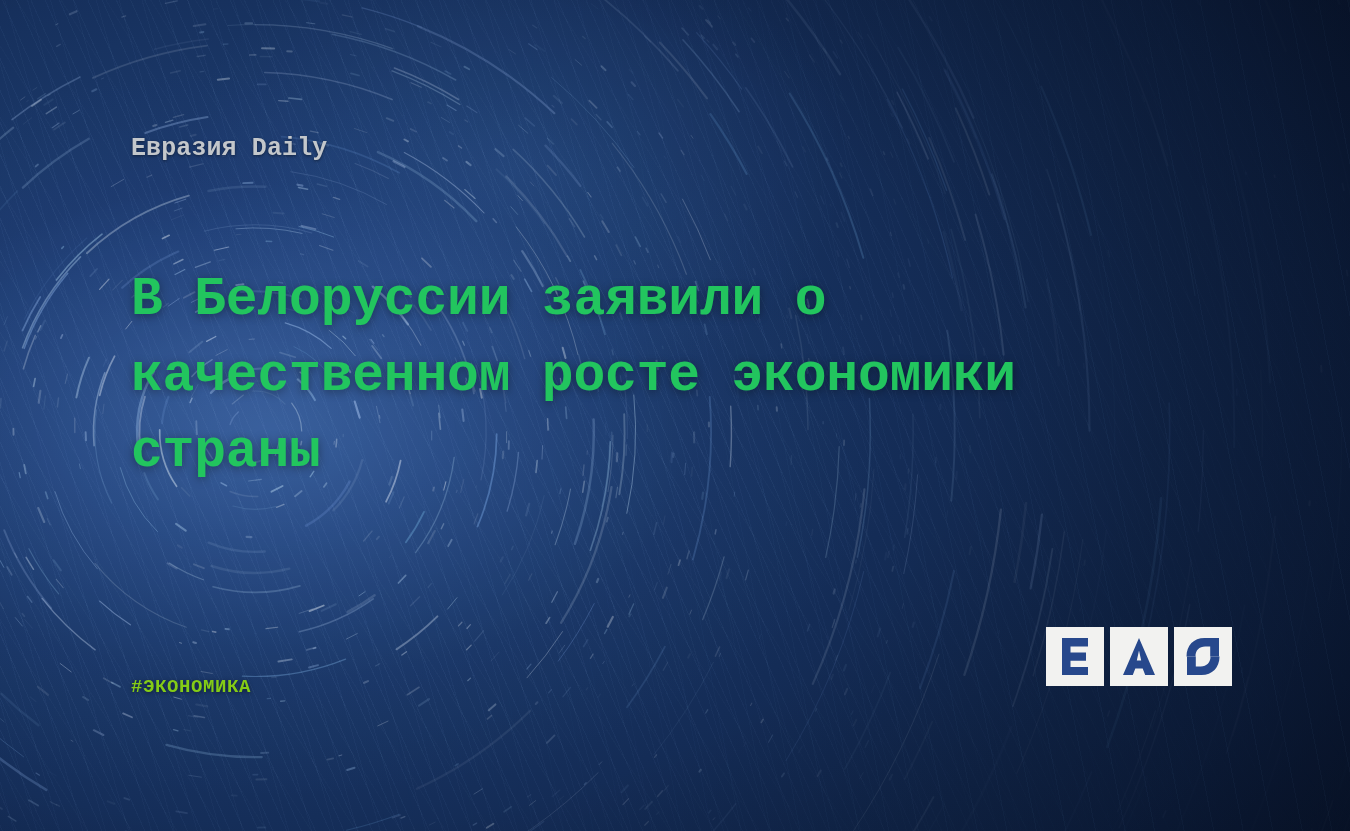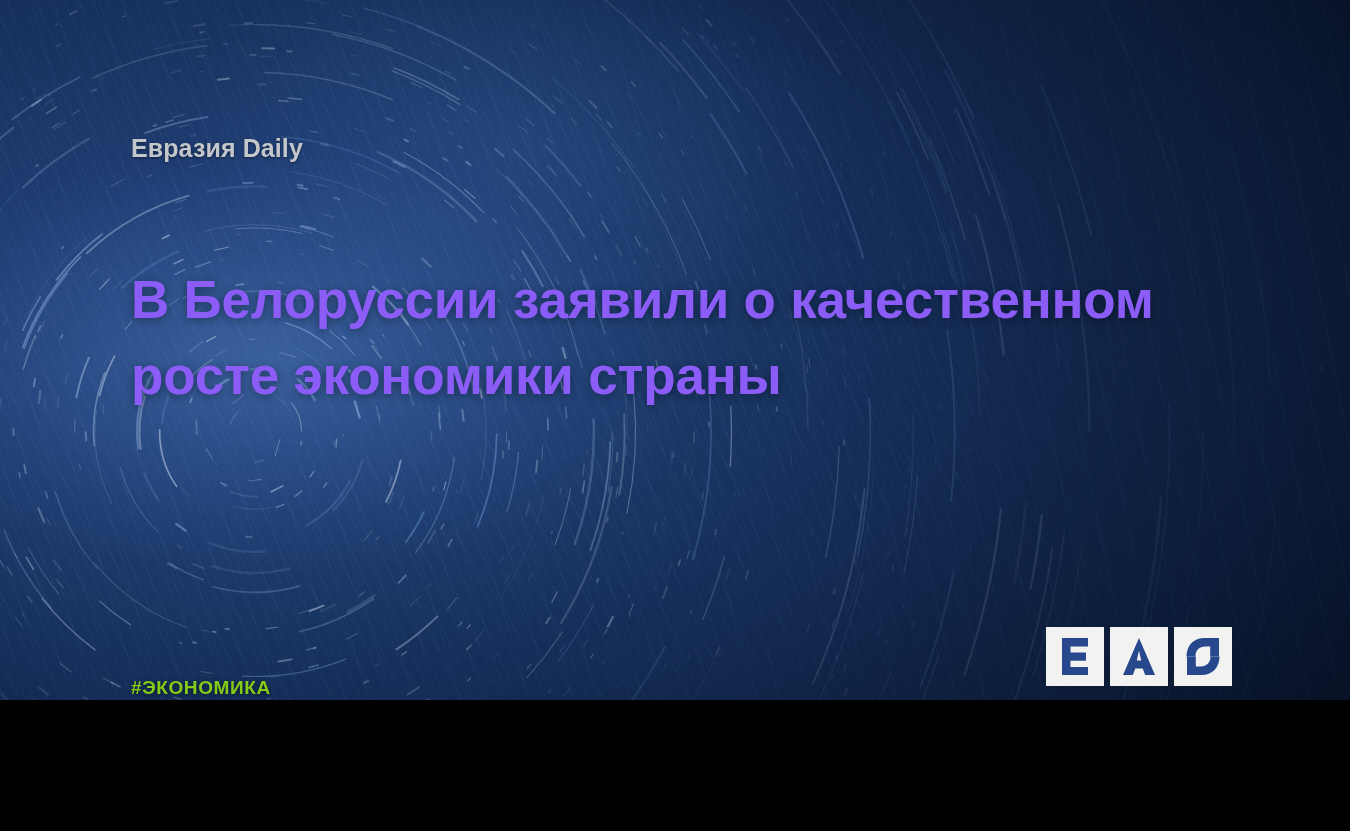--- a/index.html
+++ b/index.html
@@ -4,23 +4,23 @@
 <title>Евразия Daily</title>
 <style>
   html, body {
     margin: 0;
     padding: 0;
     background: #000;
   }
   #card {
     position: relative;
     width: 1350px;
-    height: 700px;
+    height: 831px;
     overflow: hidden;
-    font-family: Liberation Sans, sans-serif;
+    font-family: Liberation Mono, monospace;
     background-color: #0c1f49;
     isolation: isolate;
   }
 
   
   .bg-layer { position: absolute; inset: 0; pointer-events: none; }
 
   
   .bg-base {
     background:
@@ -136,21 +136,21 @@
   #headline {
     position: absolute;
     left: 131px;
     top: 262px;
     width: 1060px;
     margin: 0;
     font-size: 53px;
     font-weight: 700;
     line-height: 76px;
     letter-spacing: -0.2px;
-    color: #8b5cf6;
+    color: #22c55e;
     text-shadow: 0 2px 10px rgba(0,0,0,.38);
   }
 
   #tag {
     position: absolute;
     left: 131px;
     top: 678px;
     font-size: 19px;
     font-weight: 700;
     letter-spacing: .6px;

